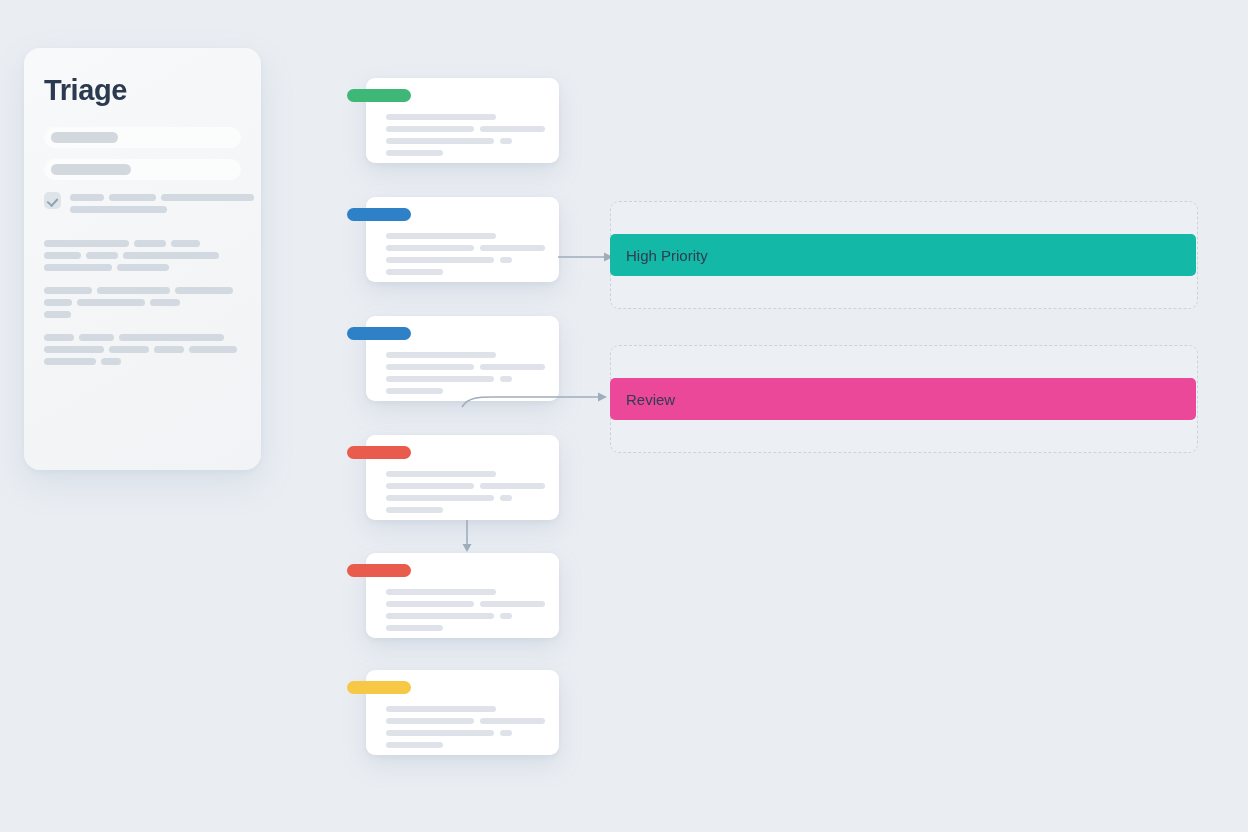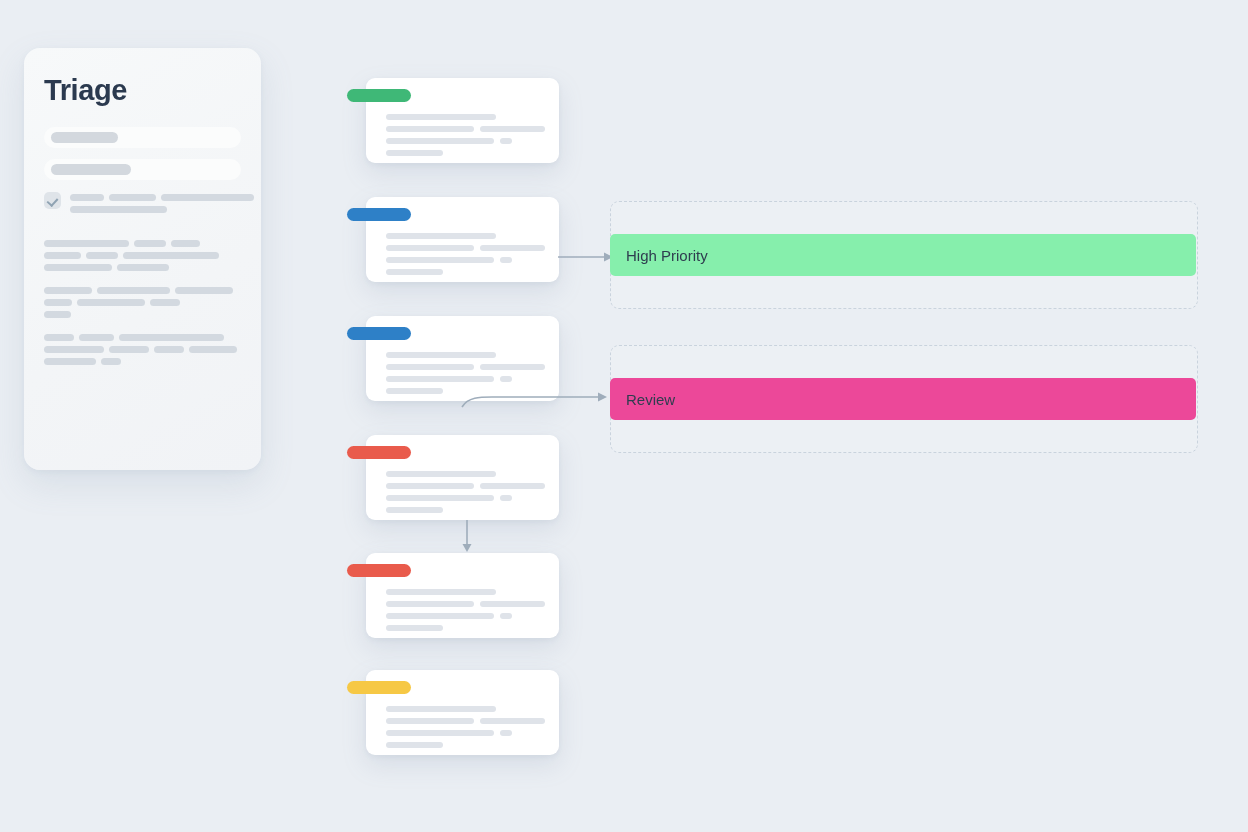--- a/index.html
+++ b/index.html
@@ -338,20 +338,20 @@
     <path d="M4 22 C10 12, 22 12, 34 12 L140 12" fill="none" stroke="#9fadbb" stroke-width="1.6"></path>
     <path d="M140 7.5 L149 12 L140 16.5 Z" fill="#9fadbb"></path>
   </svg>
 
   <svg class="connector" style="left:455px; top:518px" width="24" height="35" viewBox="0 0 24 35">
     <line x1="12" y1="2" x2="12" y2="26" stroke="#9fadbb" stroke-width="1.6"></line>
     <path d="M7.5 26 L12 34 L16.5 26 Z" fill="#9fadbb"></path>
   </svg>
 
   <div class="dropzone" style="left:610px; top:201px; width:588px; height:108px">
-    <div class="dz-bar" style="background:#86efac">High Priority</div>
+    <div class="dz-bar" style="background:#14b8a6">High Priority</div>
   </div>
 
   <div class="dropzone" style="left:610px; top:345px; width:588px; height:108px">
     <div class="dz-bar" style="background:#ec4899">Review</div>
   </div>
 
 </div>
 
 </body></html>

